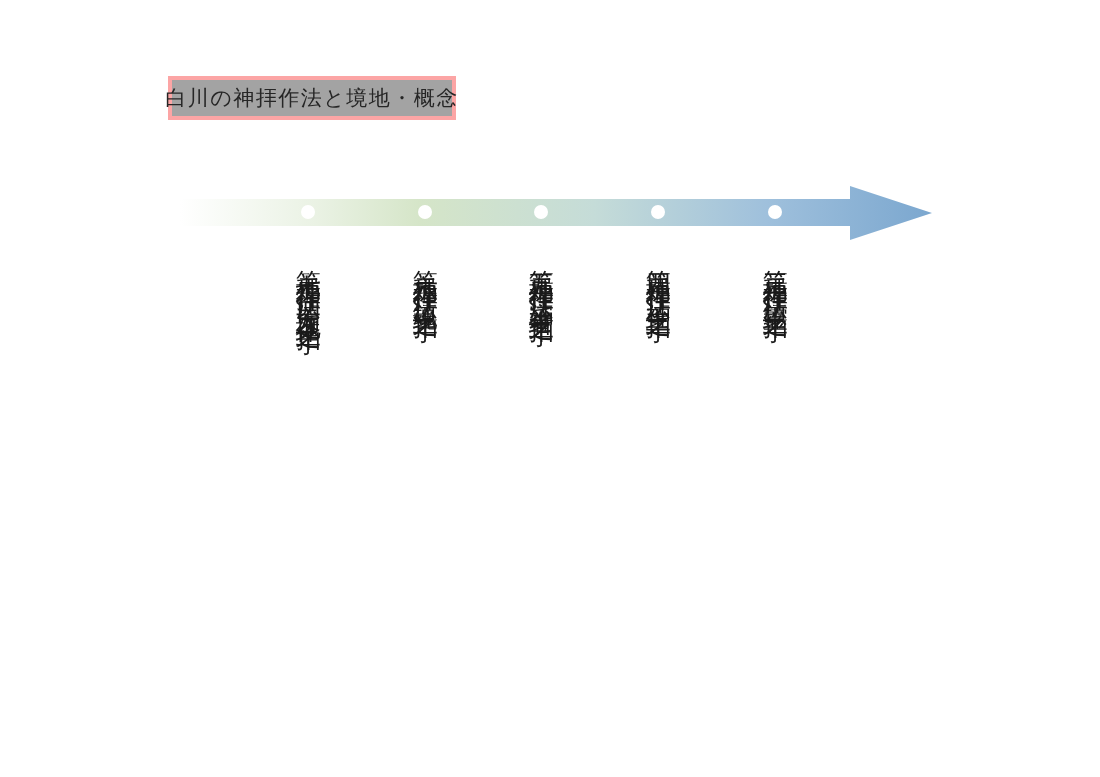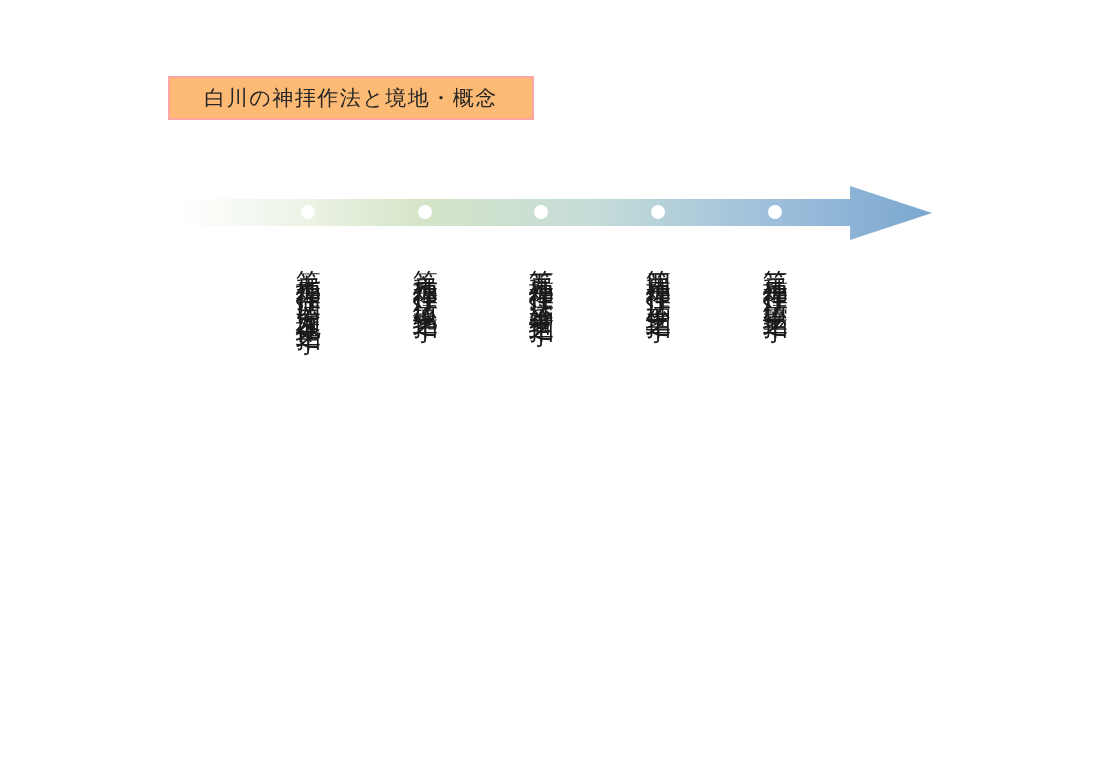--- a/index.html
+++ b/index.html
@@ -18,24 +18,24 @@
     height: 777px;
     background: #ffffff;
     overflow: hidden;
   }
 
   
   .title-box {
     position: absolute;
     left: 168px;
     top: 76px;
-    width: 366px;
+    width: 288px;
     height: 44px;
-    border: 2px solid #fca5a5;
-    background: #fdba74;
+    border: 4px solid #fca5a5;
+    background: #a3a3a3;
     box-sizing: border-box;
     display: flex;
     align-items: center;
     justify-content: center;
   }
   .title-text {
     font-family: "DejaVu Sans", "Liberation Sans", sans-serif;
     font-size: 21px;
     letter-spacing: 1.5px;
     color: #262626;

